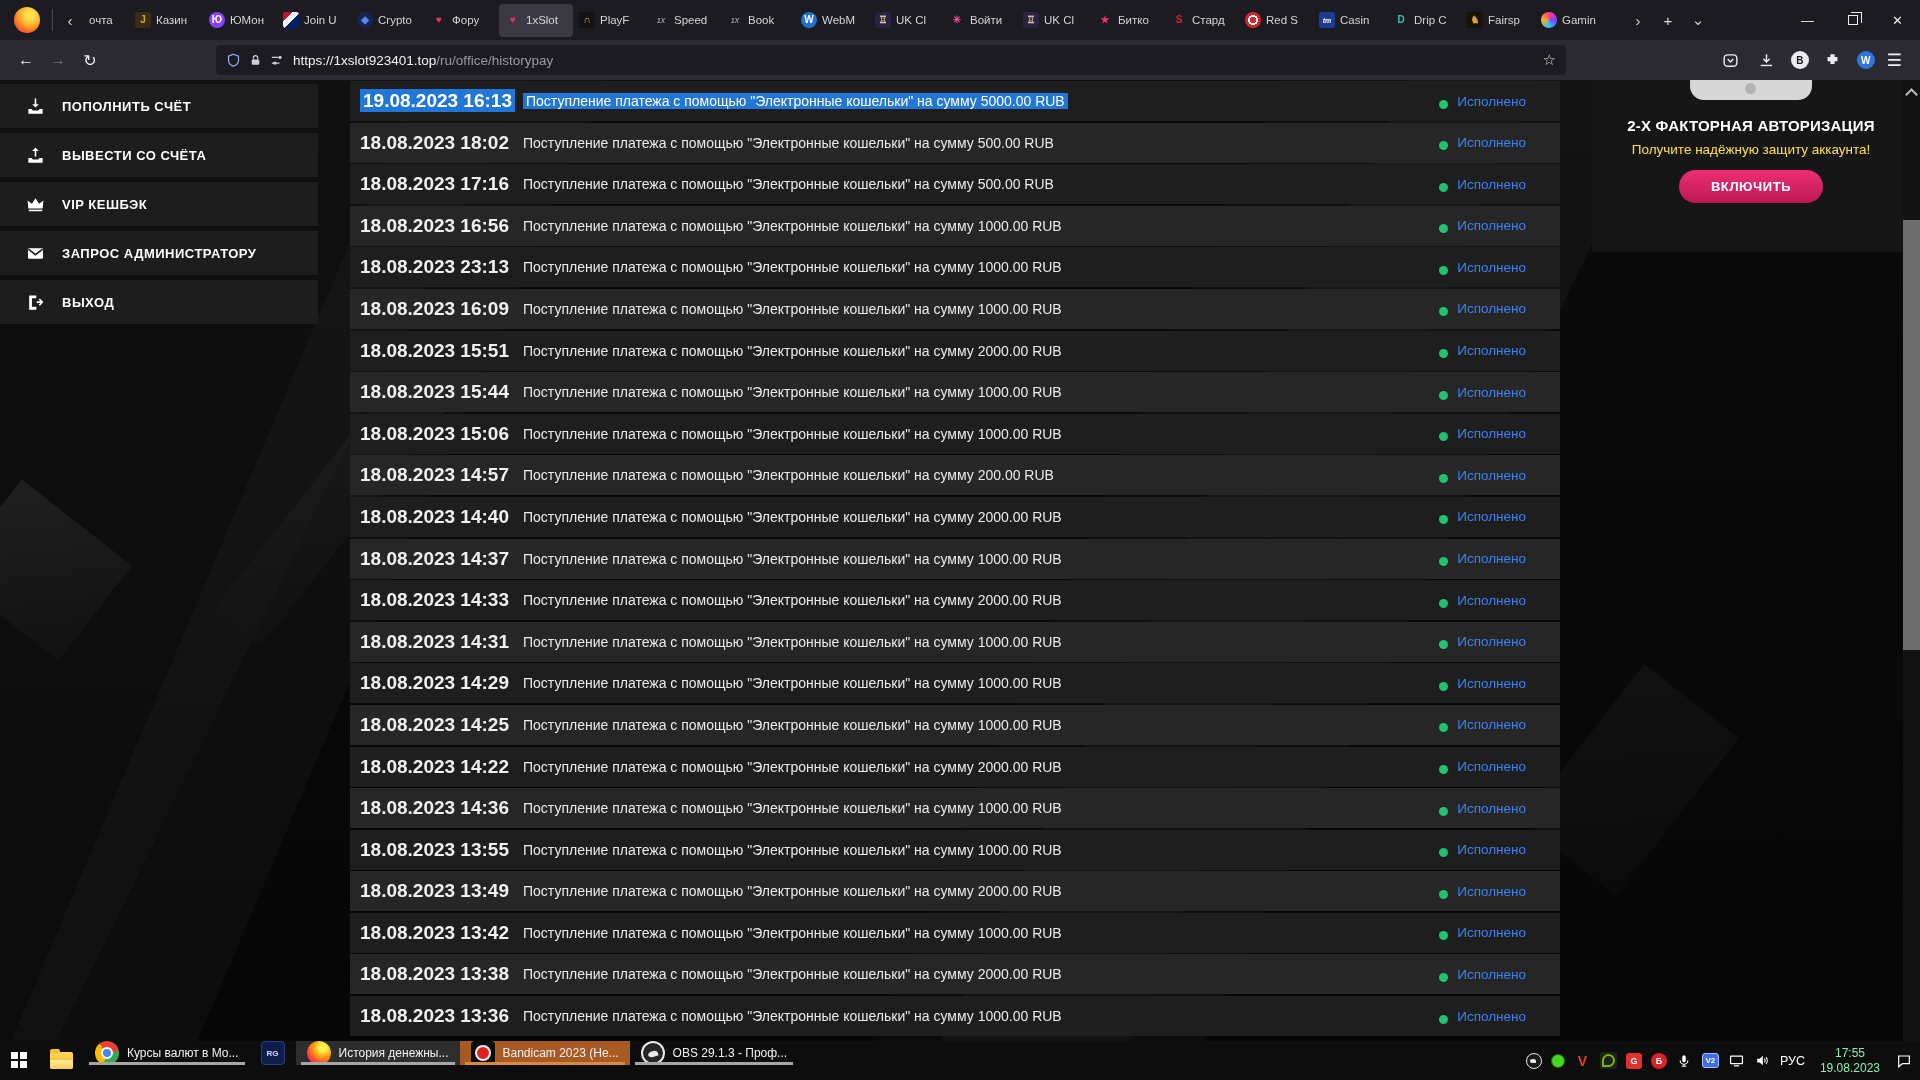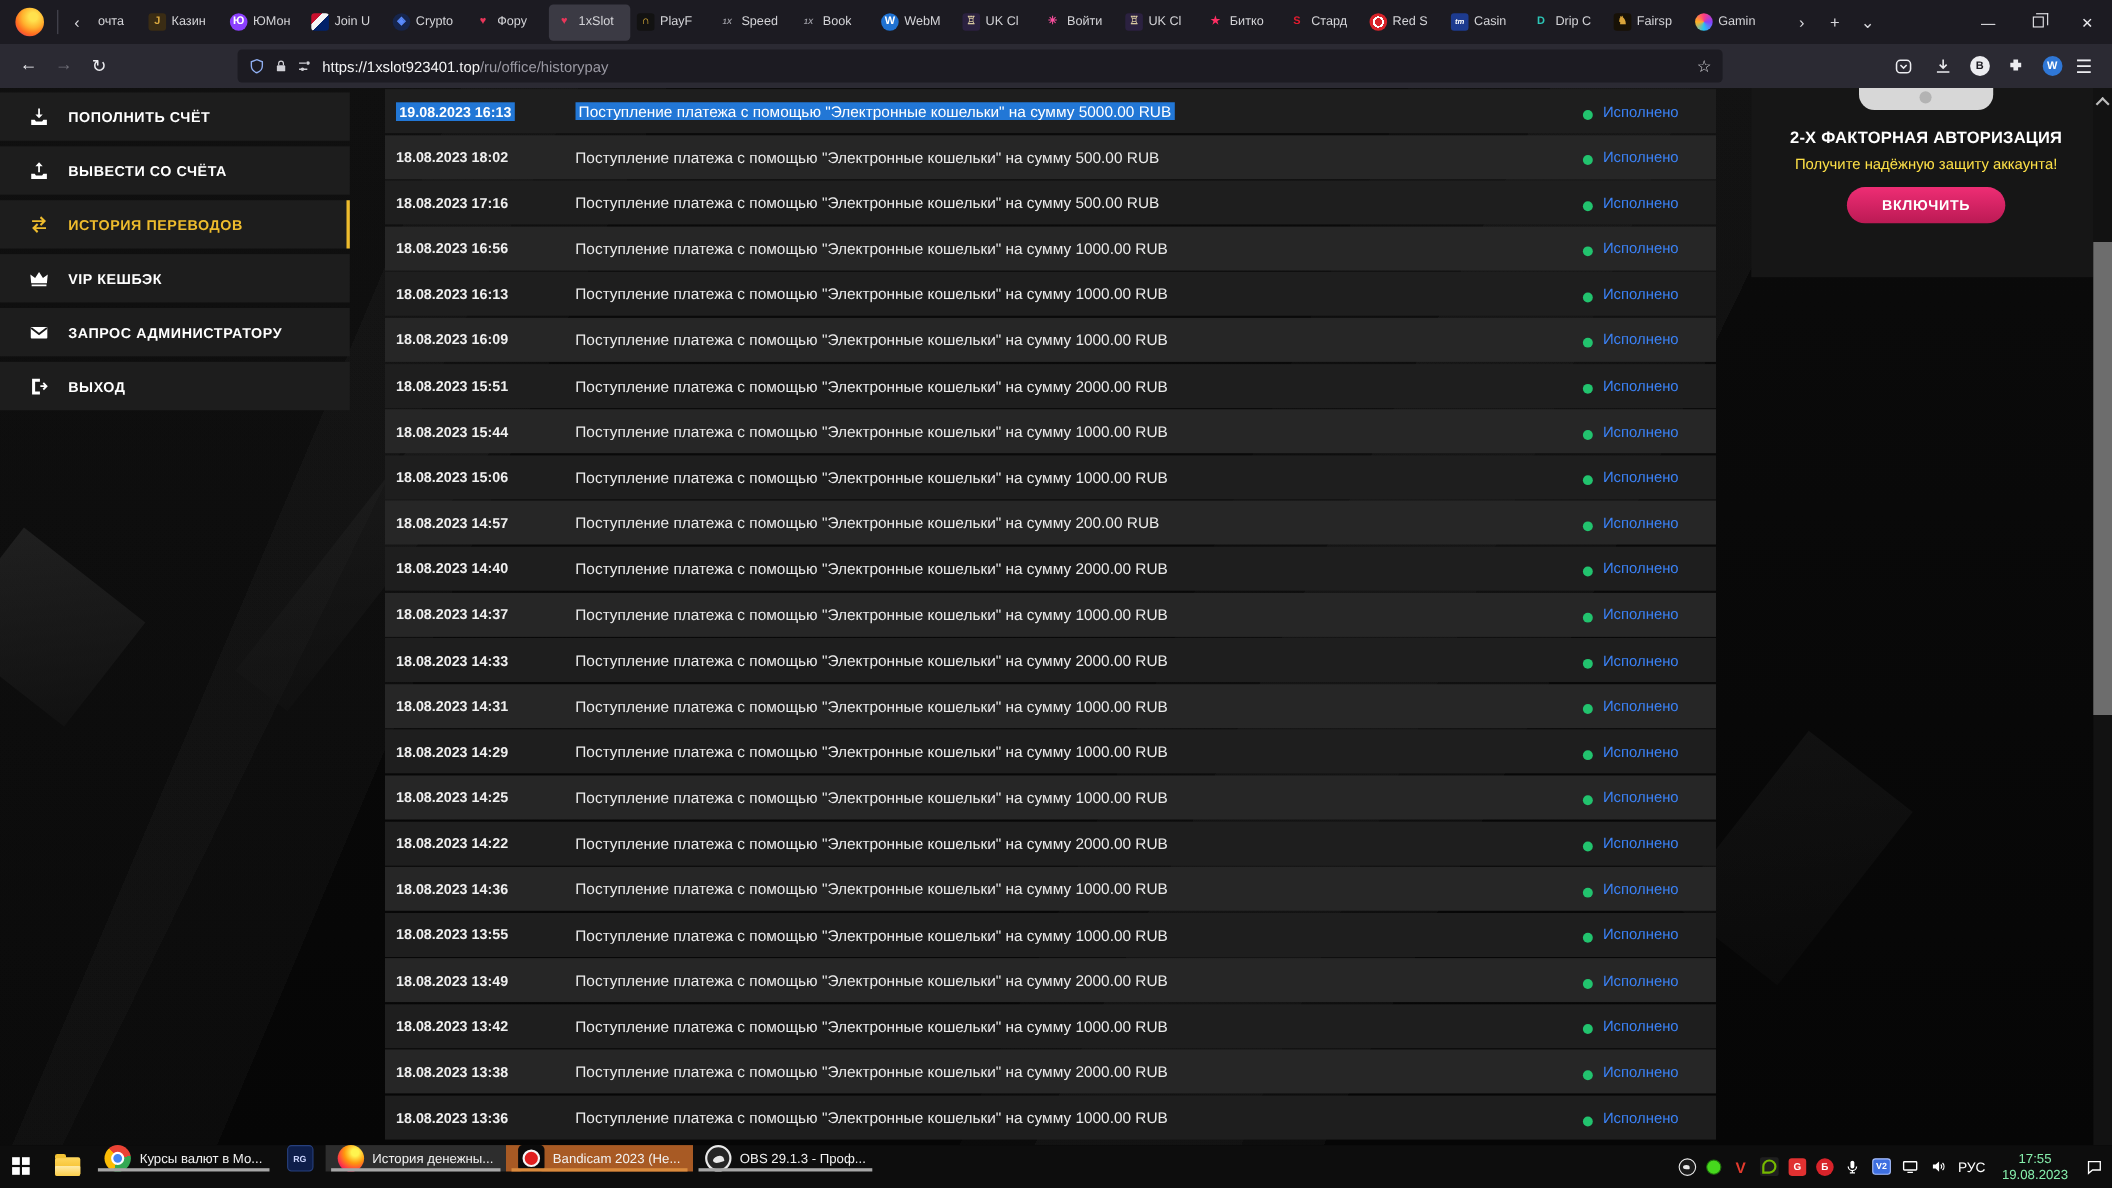--- a/index.html
+++ b/index.html
@@ -58,21 +58,21 @@
   .side-item { height:44px; background:#1d1d1d; display:flex; align-items:center; padding-left:26px; gap:17px;
     color:#ffffff; font-weight:bold; font-size:13px; letter-spacing:.5px; }
   .side-item svg { width:19px; height:19px; fill:currentColor; flex:none; }
   .side-item.active { color:#eebc2d; box-shadow:inset -3px 0 0 #eebc2d; }
 
   
   #history { position:absolute; left:350px; top:1px; width:1210px; }
   .row { height:40px; margin-bottom:1.6px; display:flex; align-items:center; padding:0 34px 0 10px; }
   .row:nth-child(odd) { background:#1e1e1e; }
   .row:nth-child(even) { background:#262626; }
-  .cell-date { width:163px; min-width:163px; color:#f0f0f0; font-weight:bold; font-size:13px; }
+  .cell-date { width:163px; min-width:163px; color:#f0f0f0; font-weight:bold; font-size:19px; }
   .cell-desc { flex:1; color:#ebebeb; font-size:14px; white-space:nowrap; overflow:hidden; }
   .cell-status { display:flex; align-items:flex-end; gap:9px; color:#3b82f6; font-size:13.5px; }
   .dot { width:9px; height:9px; border-radius:50%; }
   .sel { background:#2277d6; color:#fff; padding:1px 3px; }
 
   
   #panel2fa { position:absolute; left:1592px; top:0; width:318px; height:172px; background:#161616; text-align:center; }
   .phone-graphic { width:122px; height:20px; background:#d7d7d7; border-radius:0 0 14px 14px; margin:0 auto; position:relative; }
   .phone-graphic::after { content:""; position:absolute; width:11px; height:11px; border-radius:50%; background:#b3b3b3; left:55px; top:3px; }
   .twofa-title { margin-top:17px; color:#ffffff; font-weight:bold; font-size:15px; letter-spacing:.2px; }
@@ -288,27 +288,20 @@
         </svg>
       <span>ПОПОЛНИТЬ СЧЁТ</span>
     </div>
     <div class="side-item">
       <svg viewBox="0 0 24 24">
           <path d="M13 13.4h-2V6.4H7.8L12 2l4.2 4.4H13z"></path>
           <path d="M3 15h4l1.5 2h7L17 15h4v6H3z"></path>
         </svg>
       <span>ВЫВЕСТИ СО СЧЁТА</span>
     </div>
-    <div class="side-item active">
-      <svg viewBox="0 0 24 24">
-          <path d="M4 8.5h11.5l-2.6-2.6L14.4 4 20 9.6l-5.6 5.6-1.5-1.9 2.6-2.6H4z" transform="translate(0,-2)"></path>
-          <path d="M20 15.5H8.5l2.6-2.6L9.6 11 4 16.6l5.6 5.6 1.5-1.9-2.6-2.6H20z" transform="translate(0,-1)"></path>
-        </svg>
-      <span>ИСТОРИЯ ПЕРЕВОДОВ</span>
-    </div>
     <div class="side-item">
       <svg viewBox="0 0 24 24">
           <path d="M3 17L2 7l5.5 4L12 4l4.5 7L22 7l-1 10z"></path>
           <path d="M3.5 18.5h17v2h-17z"></path>
         </svg>
       <span>VIP КЕШБЭК</span>
     </div>
     <div class="side-item">
       <svg viewBox="0 0 24 24">
           <rect x="2.5" y="5.5" width="19" height="13" rx="1"></rect>
@@ -352,21 +345,21 @@
   </div>
       <div class="row">
     <span class="cell-date"><span>18.08.2023 16:56</span></span>
     <span class="cell-desc"><span>Поступление платежа с помощью "Электронные кошельки" на сумму 1000.00 RUB</span></span>
     <span class="cell-status">
       <span class="dot" style="background: rgb(34, 195, 110);"></span>
       <span>Исполнено</span>
     </span>
   </div>
       <div class="row">
-    <span class="cell-date"><span>18.08.2023 16:13</span></span>
+    <span class="cell-date"><span>18.08.2023 23:13</span></span>
     <span class="cell-desc"><span>Поступление платежа с помощью "Электронные кошельки" на сумму 1000.00 RUB</span></span>
     <span class="cell-status">
       <span class="dot" style="background: rgb(34, 195, 110);"></span>
       <span>Исполнено</span>
     </span>
   </div>
       <div class="row">
     <span class="cell-date"><span>18.08.2023 16:09</span></span>
     <span class="cell-desc"><span>Поступление платежа с помощью "Электронные кошельки" на сумму 1000.00 RUB</span></span>
     <span class="cell-status">

